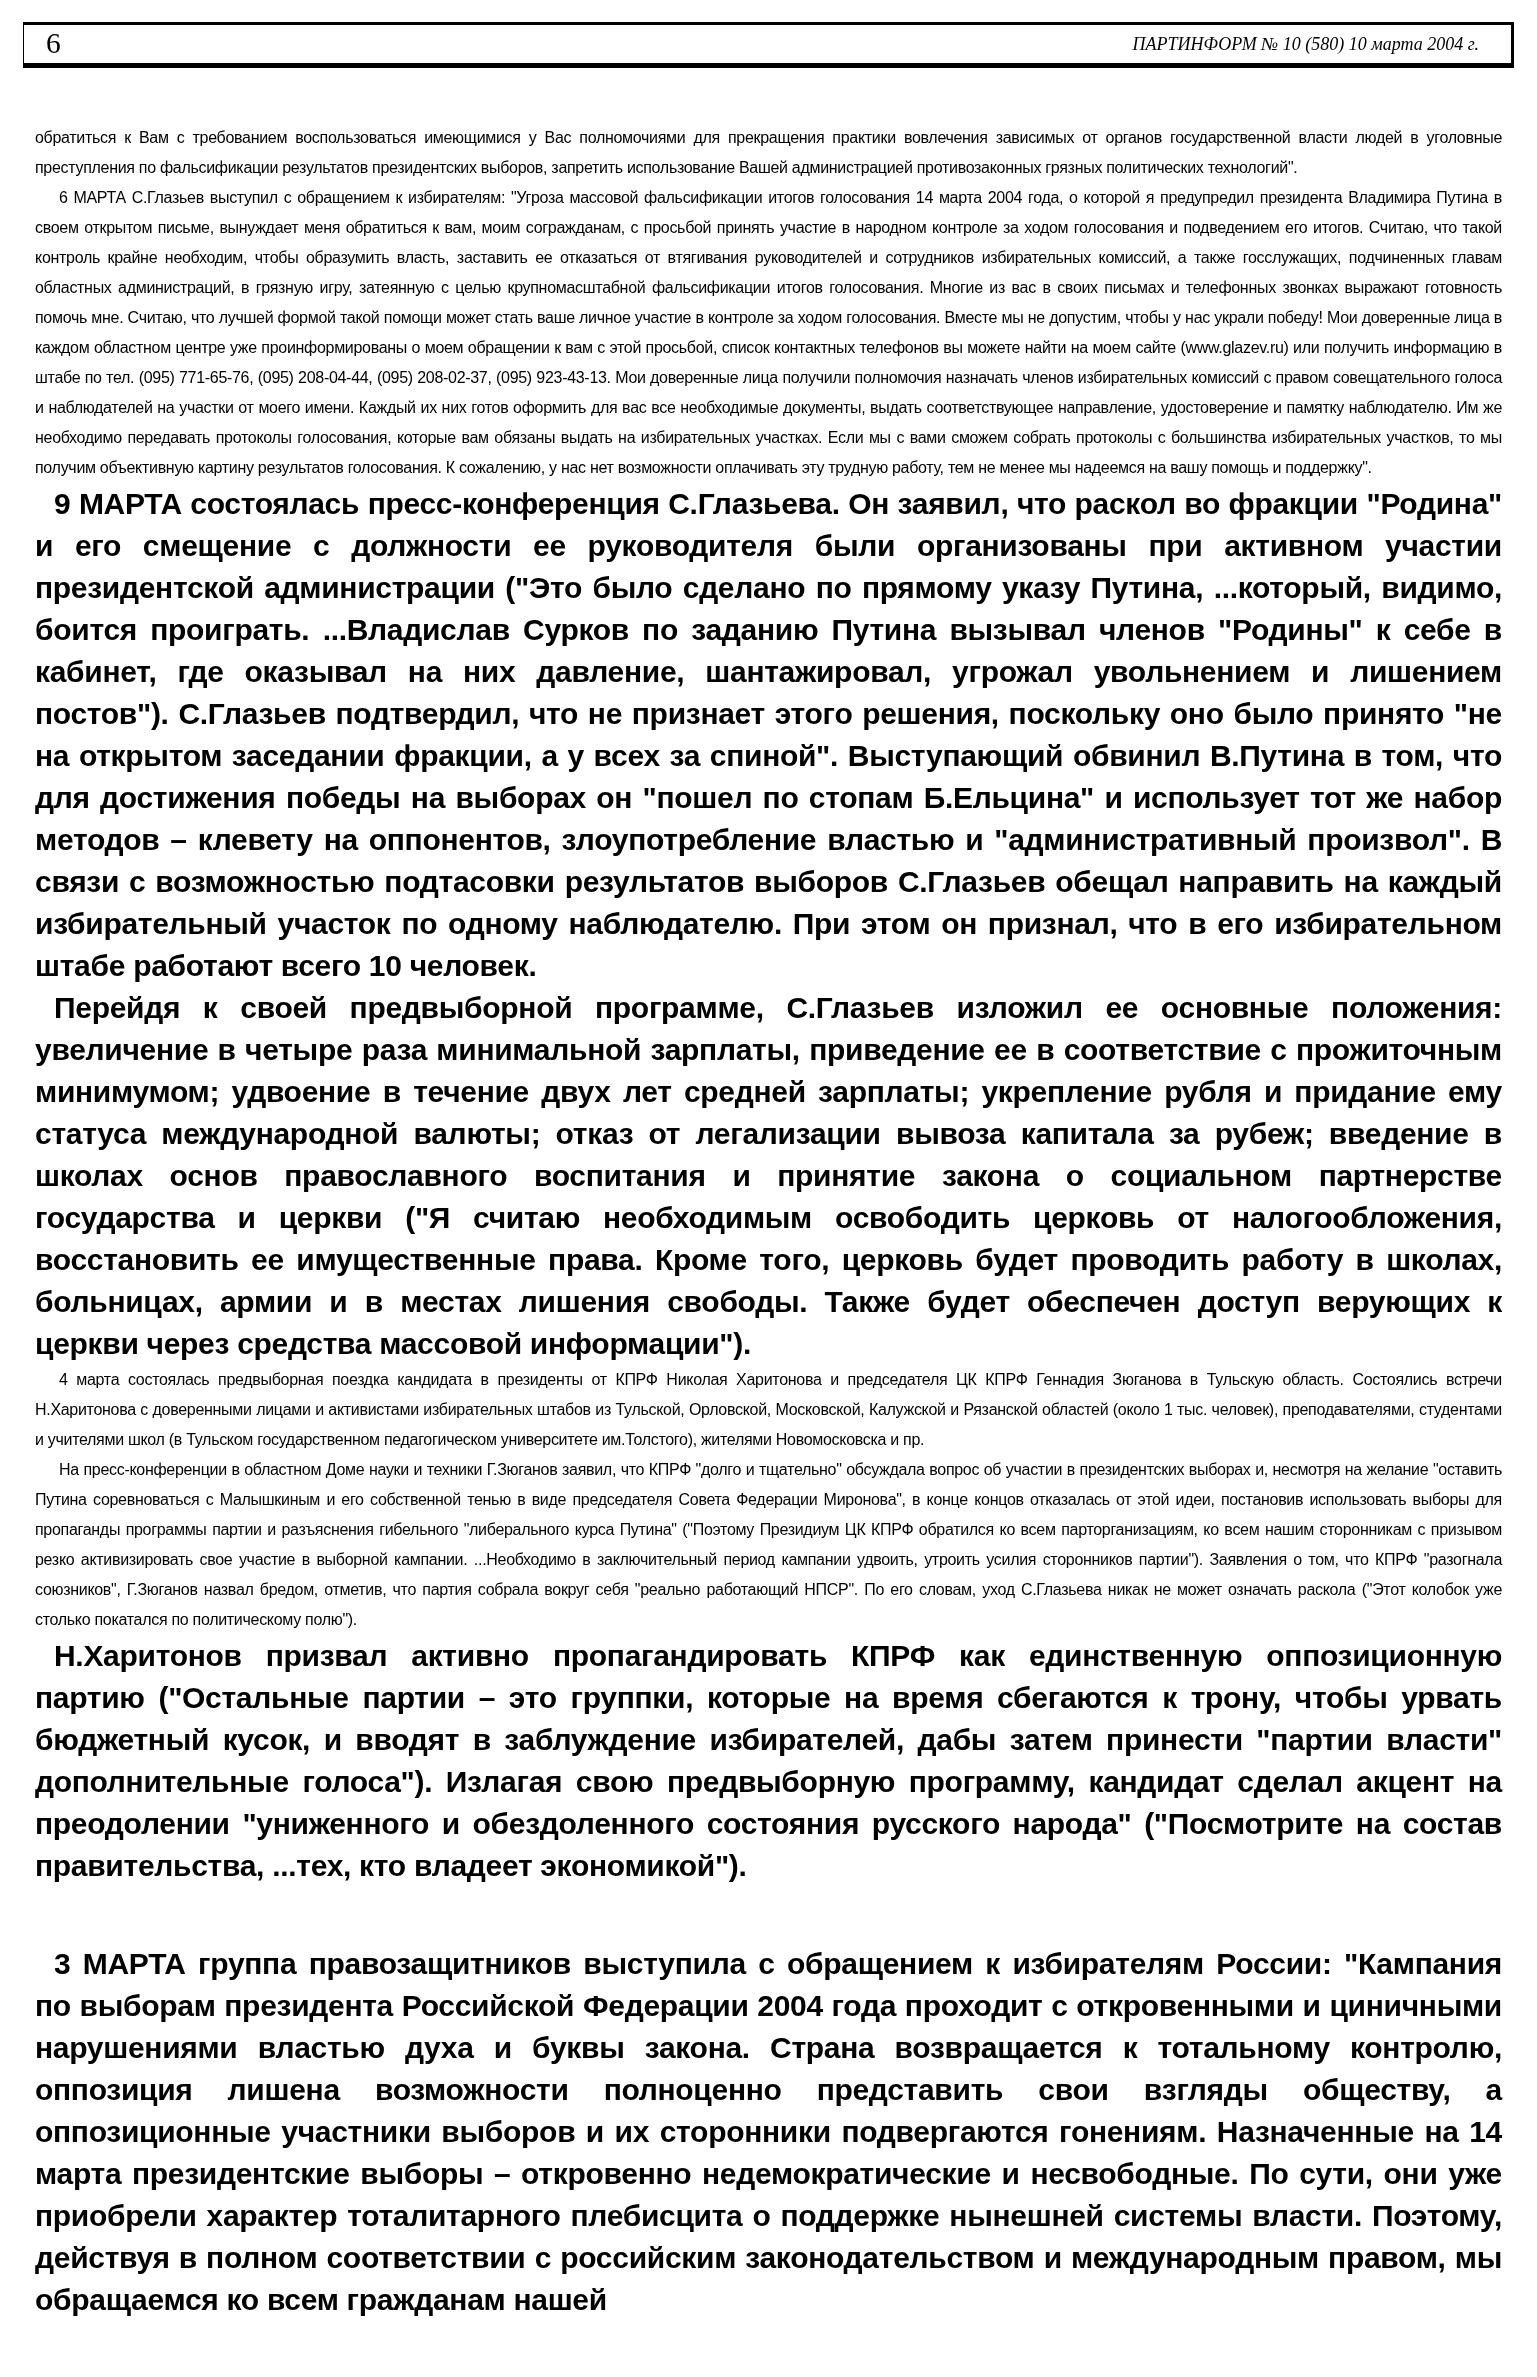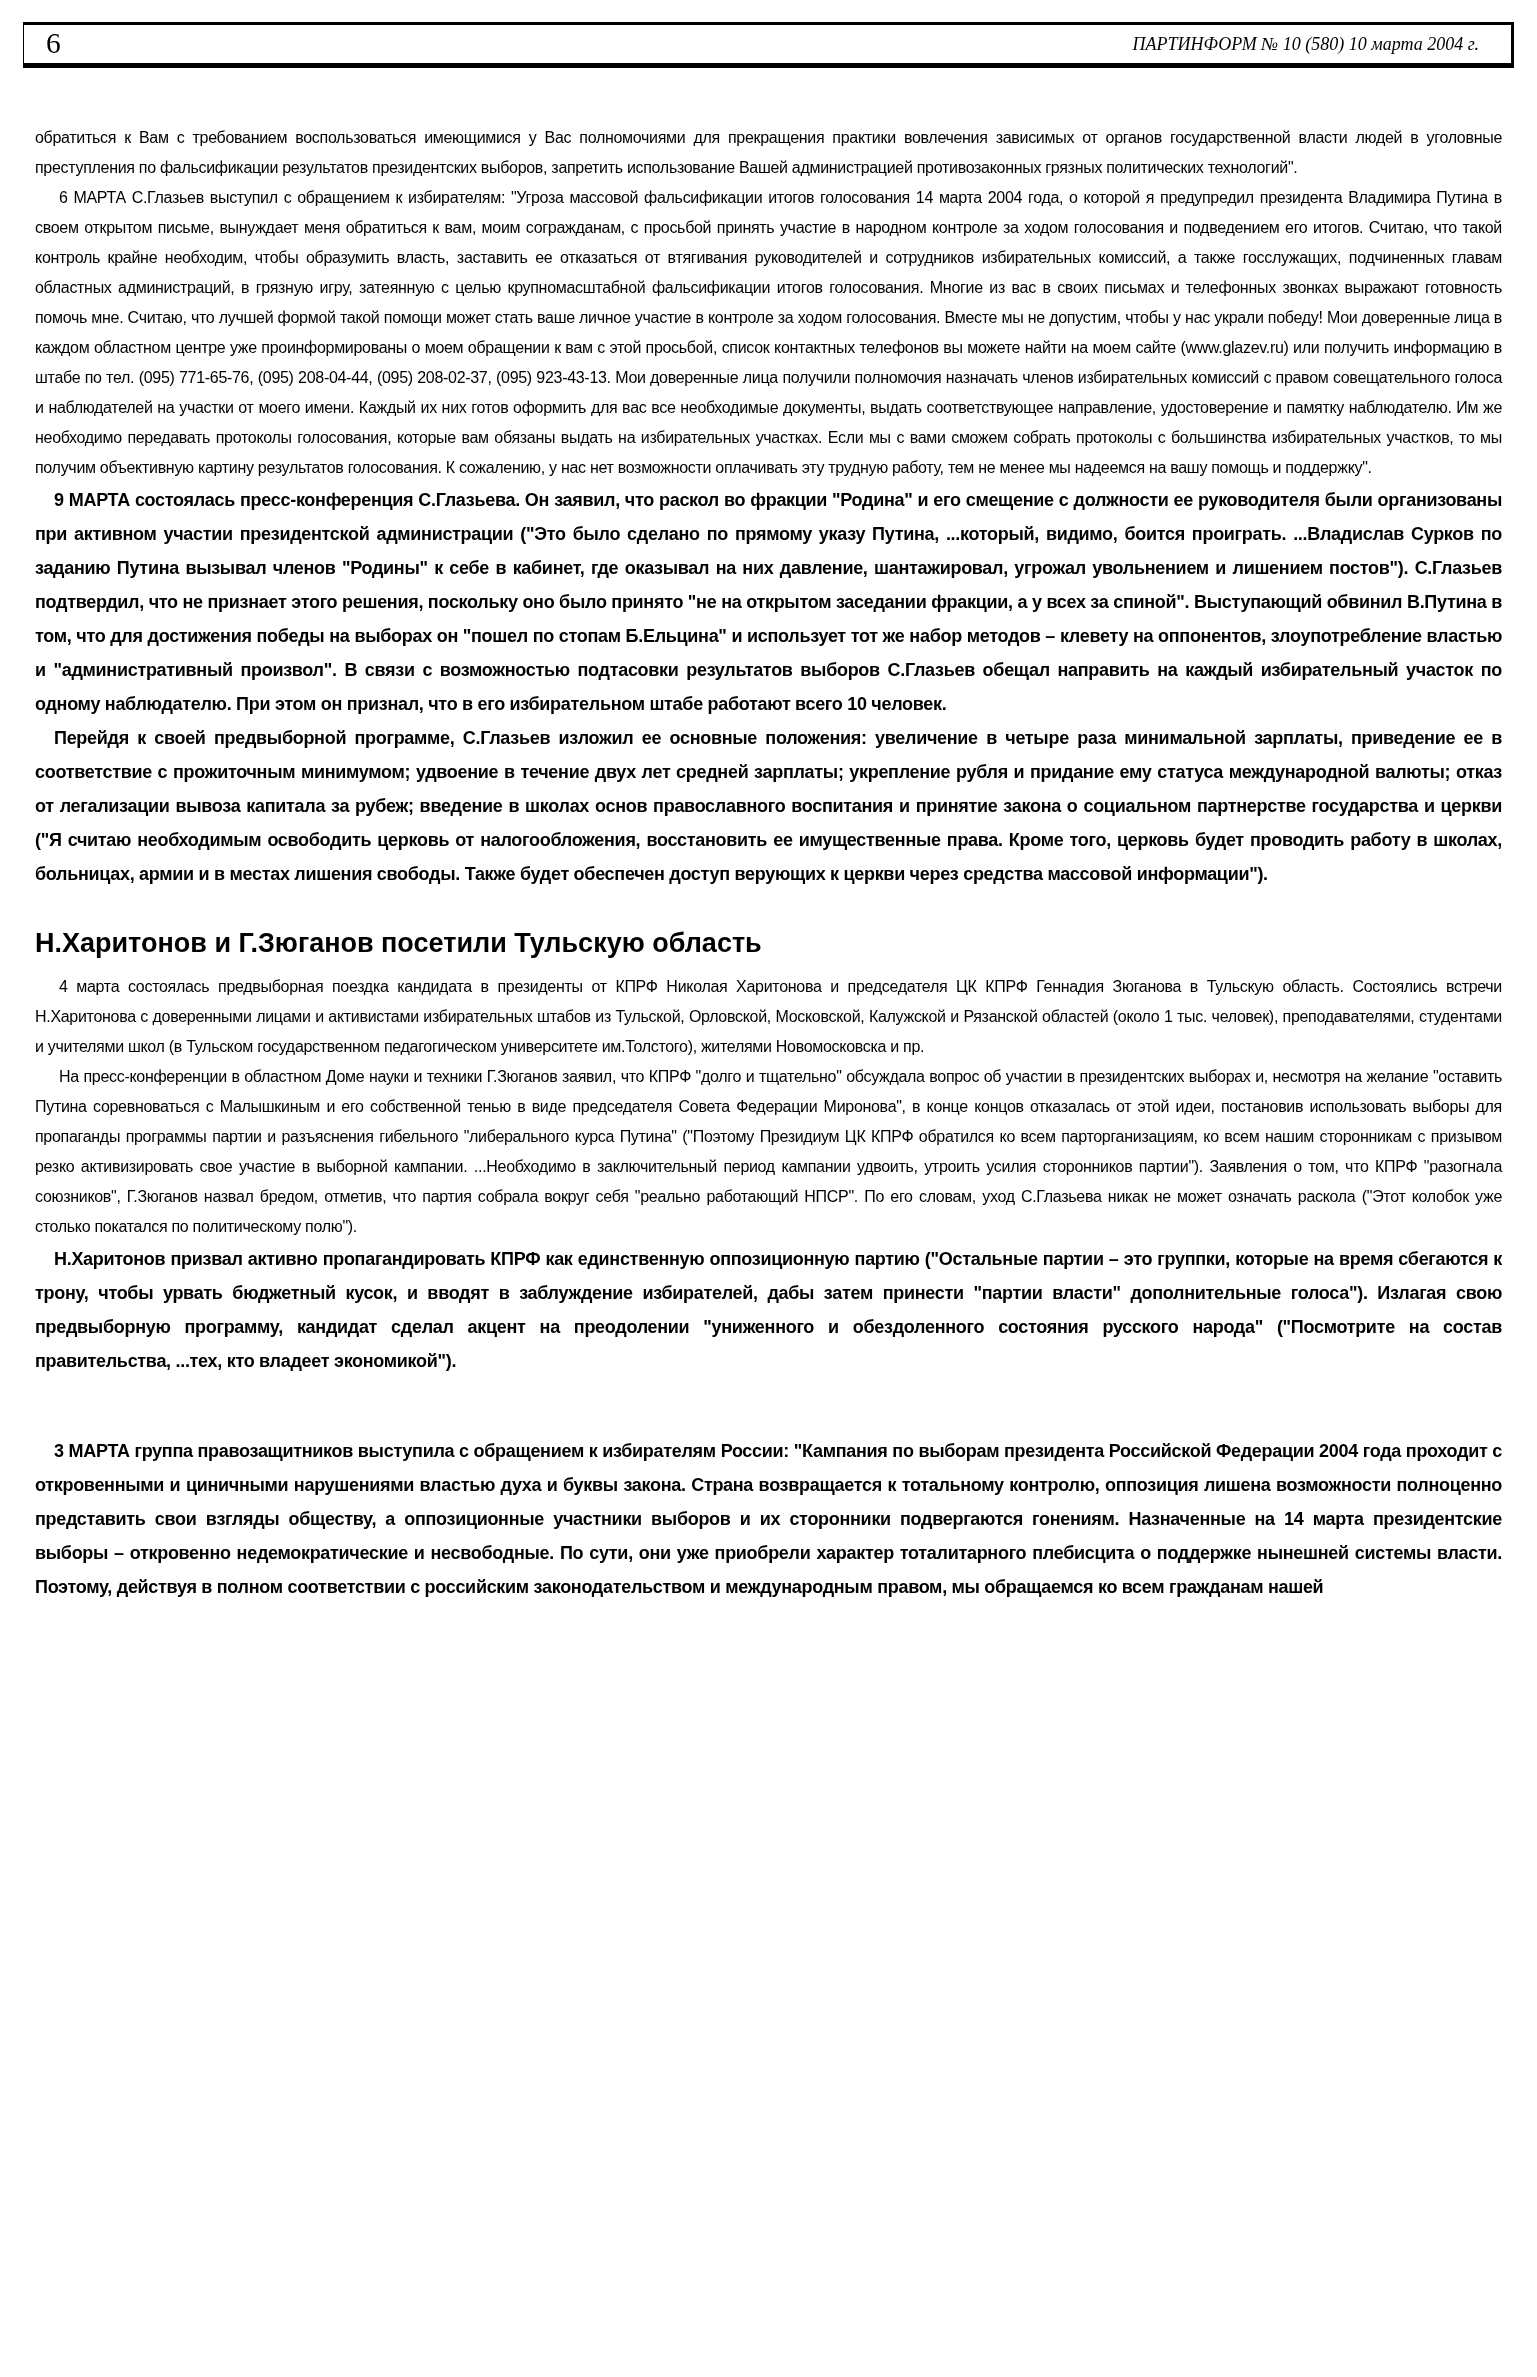--- a/index.html
+++ b/index.html
@@ -55,22 +55,22 @@
   }
   .p-normal {
     font-size: 16px;
     line-height: 30px;
     text-indent: 24px;
   }
   .no-indent {
     text-indent: 0;
   }
   .p-bold {
-    font-size: 18px;
-    line-height: 34px;
+    font-size: 30px;
+    line-height: 42px;
     font-weight: bold;
     text-indent: 19px;
   }
   .section-heading {
     font-size: 27px;
     line-height: 32px;
     font-weight: bold;
     text-align: left !important;
     text-indent: 0;
     margin: 36px 0 13px 0 !important;
@@ -85,19 +85,18 @@
 <header class="page-header">
   <span class="page-number">6</span>
   <span class="issue-title">ПАРТИНФОРМ № 10 (580) 10 марта 2004 г.</span>
 </header>
 
 <main class="article-content">
   <p class="p-normal no-indent">обратиться к Вам с требованием воспользоваться имеющимися у Вас полномочиями для прекращения практики вовлечения зависимых от органов государственной власти людей в уголовные преступления по фальсификации результатов президентских выборов, запретить использование Вашей администрацией противозаконных грязных политических технологий".</p>
   <p class="p-normal">6 МАРТА С.Глазьев выступил с обращением к избирателям: "Угроза массовой фальсификации итогов голосования 14 марта 2004 года, о которой я предупредил президента Владимира Путина в своем открытом письме, вынуждает меня обратиться к вам, моим согражданам, с просьбой принять участие в народном контроле за ходом голосования и подведением его итогов. Считаю, что такой контроль крайне необходим, чтобы образумить власть, заставить ее отказаться от втягивания руководителей и сотрудников избирательных комиссий, а также госслужащих, подчиненных главам областных администраций, в грязную игру, затеянную с целью крупномасштабной фальсификации итогов голосования. Многие из вас в своих письмах и телефонных звонках выражают готовность помочь мне. Считаю, что лучшей формой такой помощи может стать ваше личное участие в контроле за ходом голосования. Вместе мы не допустим, чтобы у нас украли победу! Мои доверенные лица в каждом областном центре уже проинформированы о моем обращении к вам с этой просьбой, список контактных телефонов вы можете найти на моем сайте (www.glazev.ru) или получить информацию в штабе по тел. (095) 771-65-76, (095) 208-04-44, (095) 208-02-37, (095) 923-43-13. Мои доверенные лица получили полномочия назначать членов избирательных комиссий с правом совещательного голоса и наблюдателей на участки от моего имени. Каждый их них готов оформить для вас все необходимые документы, выдать соответствующее направление, удостоверение и памятку наблюдателю. Им же необходимо передавать протоколы голосования, которые вам обязаны выдать на избирательных участках. Если мы с вами сможем собрать протоколы с большинства избирательных участков, то мы получим объективную картину результатов голосования. К сожалению, у нас нет возможности оплачивать эту трудную работу, тем не менее мы надеемся на вашу помощь и поддержку".</p>
   <p class="p-bold">9 МАРТА состоялась пресс-конференция С.Глазьева. Он заявил, что раскол во фракции "Родина" и его смещение с должности ее руководителя были организованы при активном участии президентской администрации ("Это было сделано по прямому указу Путина, ...который, видимо, боится проиграть. ...Владислав Сурков по заданию Путина вызывал членов "Родины" к себе в кабинет, где оказывал на них давление, шантажировал, угрожал увольнением и лишением постов"). С.Глазьев подтвердил, что не признает этого решения, поскольку оно было принято "не на открытом заседании фракции, а у всех за спиной". Выступающий обвинил В.Путина в том, что для достижения победы на выборах он "пошел по стопам Б.Ельцина" и использует тот же набор методов – клевету на оппонентов, злоупотребление властью и "административный произвол". В связи с возможностью подтасовки результатов выборов С.Глазьев обещал направить на каждый избирательный участок по одному наблюдателю. При этом он признал, что в его избирательном штабе работают всего 10 человек.</p>
   <p class="p-bold">Перейдя к своей предвыборной программе, С.Глазьев изложил ее основные положения: увеличение в четыре раза минимальной зарплаты, приведение ее в соответствие с прожиточным минимумом; удвоение в течение двух лет средней зарплаты; укрепление рубля и придание ему статуса международной валюты; отказ от легализации вывоза капитала за рубеж; введение в школах основ православного воспитания и принятие закона о социальном партнерстве государства и церкви ("Я считаю необходимым освободить церковь от налогообложения, восстановить ее имущественные права. Кроме того, церковь будет проводить работу в школах, больницах, армии и в местах лишения свободы. Также будет обеспечен доступ верующих к церкви через средства массовой информации").</p>
-  <h2 class="section-heading">Н.Харитонов и Г.Зюганов посетили Тульскую область</h2>
   <p class="p-normal">4 марта состоялась предвыборная поездка кандидата в президенты от КПРФ Николая Харитонова и председателя ЦК КПРФ Геннадия Зюганова в Тульскую область. Состоялись встречи Н.Харитонова с доверенными лицами и активистами избирательных штабов из Тульской, Орловской, Московской, Калужской и Рязанской областей (около 1 тыс. человек), преподавателями, студентами и учителями школ (в Тульском государственном педагогическом университете им.Толстого), жителями Новомосковска и пр.</p>
   <p class="p-normal">На пресс-конференции в областном Доме науки и техники Г.Зюганов заявил, что КПРФ "долго и тщательно" обсуждала вопрос об участии в президентских выборах и, несмотря на желание "оставить Путина соревноваться с Малышкиным и его собственной тенью в виде председателя Совета Федерации Миронова", в конце концов отказалась от этой идеи, постановив использовать выборы для пропаганды программы партии и разъяснения гибельного "либерального курса Путина" ("Поэтому Президиум ЦК КПРФ обратился ко всем парторганизациям, ко всем нашим сторонникам с призывом резко активизировать свое участие в выборной кампании. ...Необходимо в заключительный период кампании удвоить, утроить усилия сторонников партии"). Заявления о том, что КПРФ "разогнала союзников", Г.Зюганов назвал бредом, отметив, что партия собрала вокруг себя "реально работающий НПСР". По его словам, уход С.Глазьева никак не может означать раскола ("Этот колобок уже столько покатался по политическому полю").</p>
   <p class="p-bold">Н.Харитонов призвал активно пропагандировать КПРФ как единственную оппозиционную партию ("Остальные партии – это группки, которые на время сбегаются к трону, чтобы урвать бюджетный кусок, и вводят в заблуждение избирателей, дабы затем принести "партии власти" дополнительные голоса"). Излагая свою предвыборную программу, кандидат сделал акцент на преодолении "униженного и обездоленного состояния русского народа" ("Посмотрите на состав правительства, ...тех, кто владеет экономикой").</p>
   <p class="p-bold gap-before">3 МАРТА группа правозащитников выступила с обращением к избирателям России: "Кампания по выборам президента Российской Федерации 2004 года проходит с откровенными и циничными нарушениями властью духа и буквы закона. Страна возвращается к тотальному контролю, оппозиция лишена возможности полноценно представить свои взгляды обществу, а оппозиционные участники выборов и их сторонники подвергаются гонениям. Назначенные на 14 марта президентские выборы – откровенно недемократические и несвободные. По сути, они уже приобрели характер тоталитарного плебисцита о поддержке нынешней системы власти. Поэтому, действуя в полном соответствии с российским законодательством и международным правом, мы обращаемся ко всем гражданам нашей</p>
 </main>
 
 
 </body></html>

